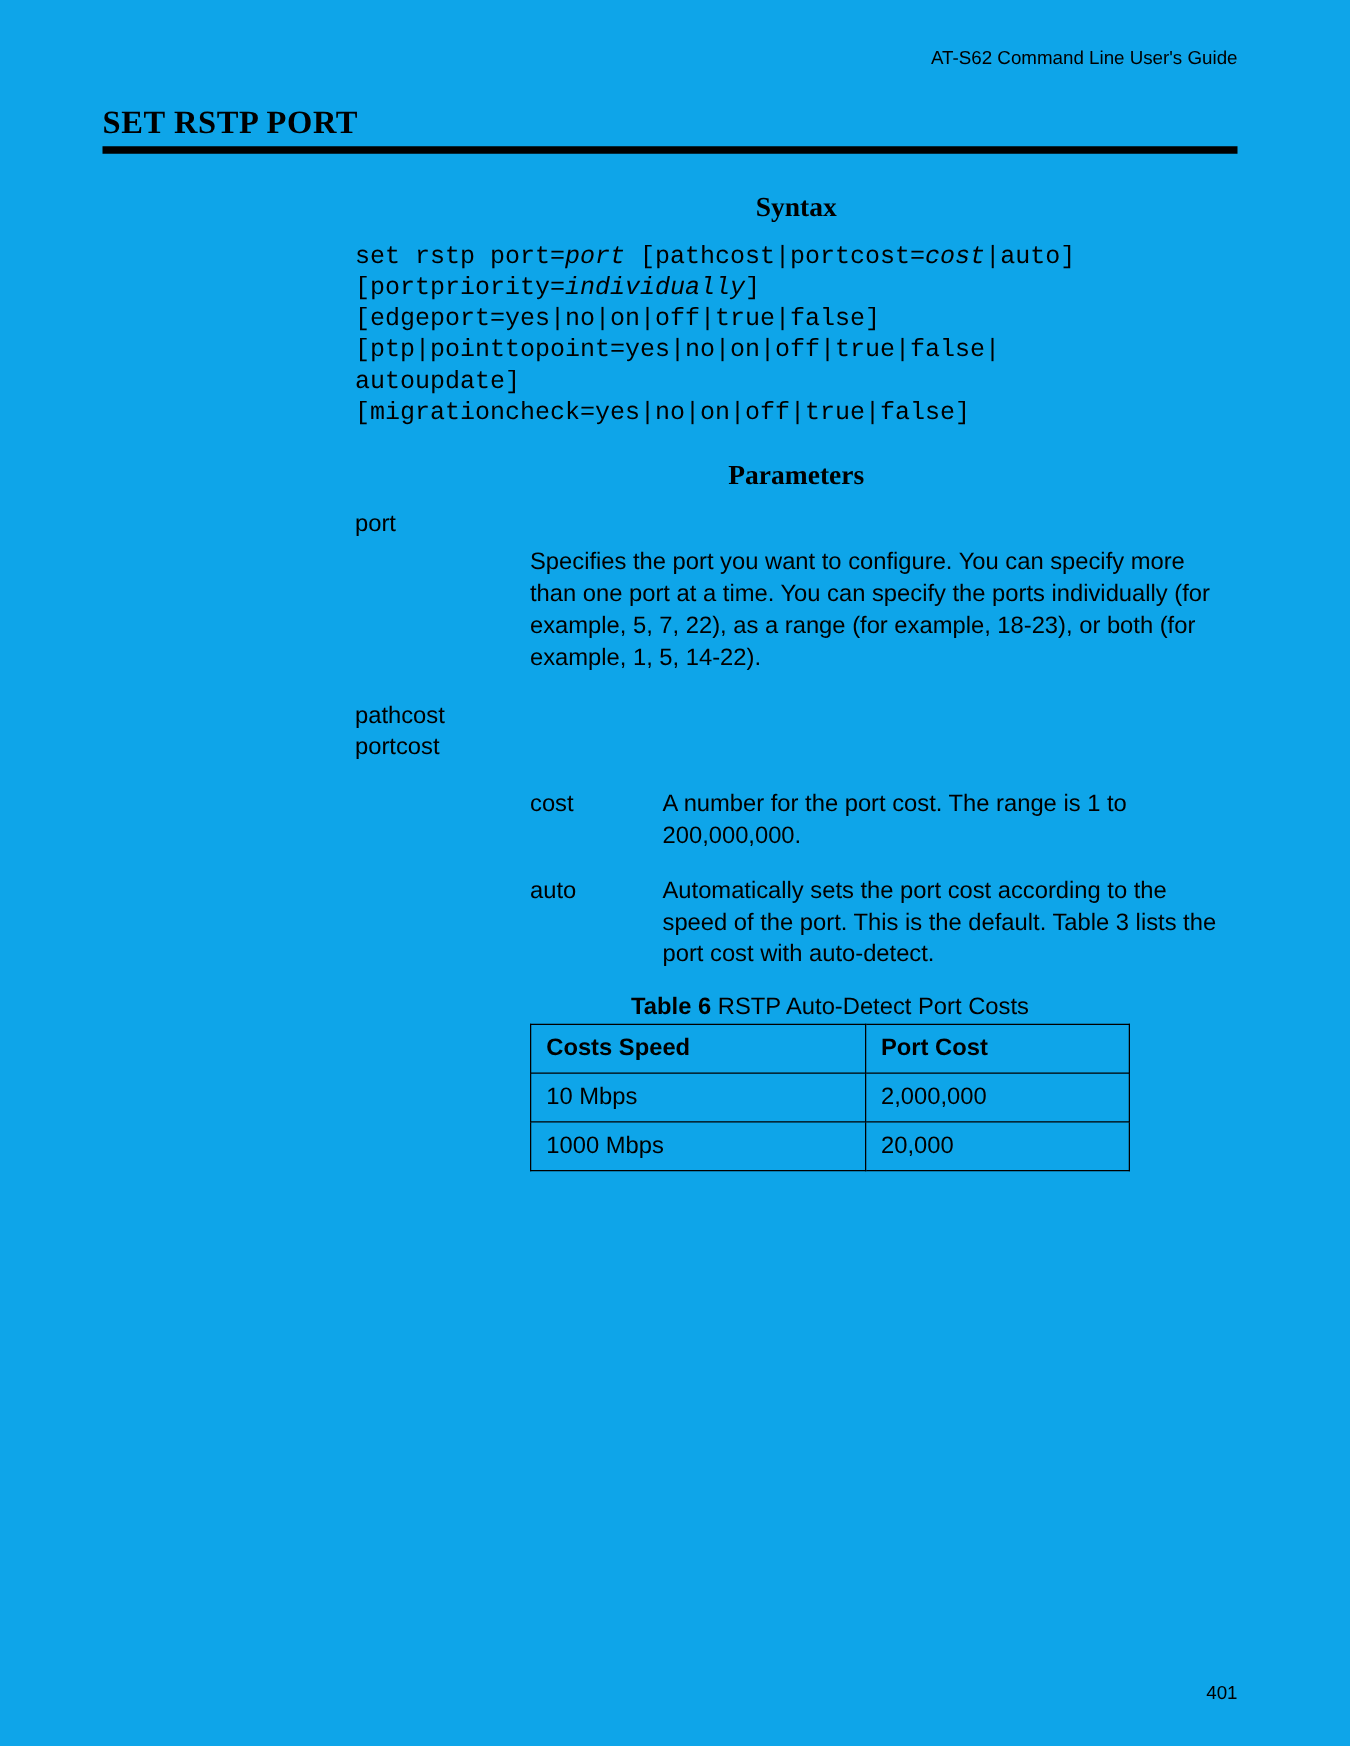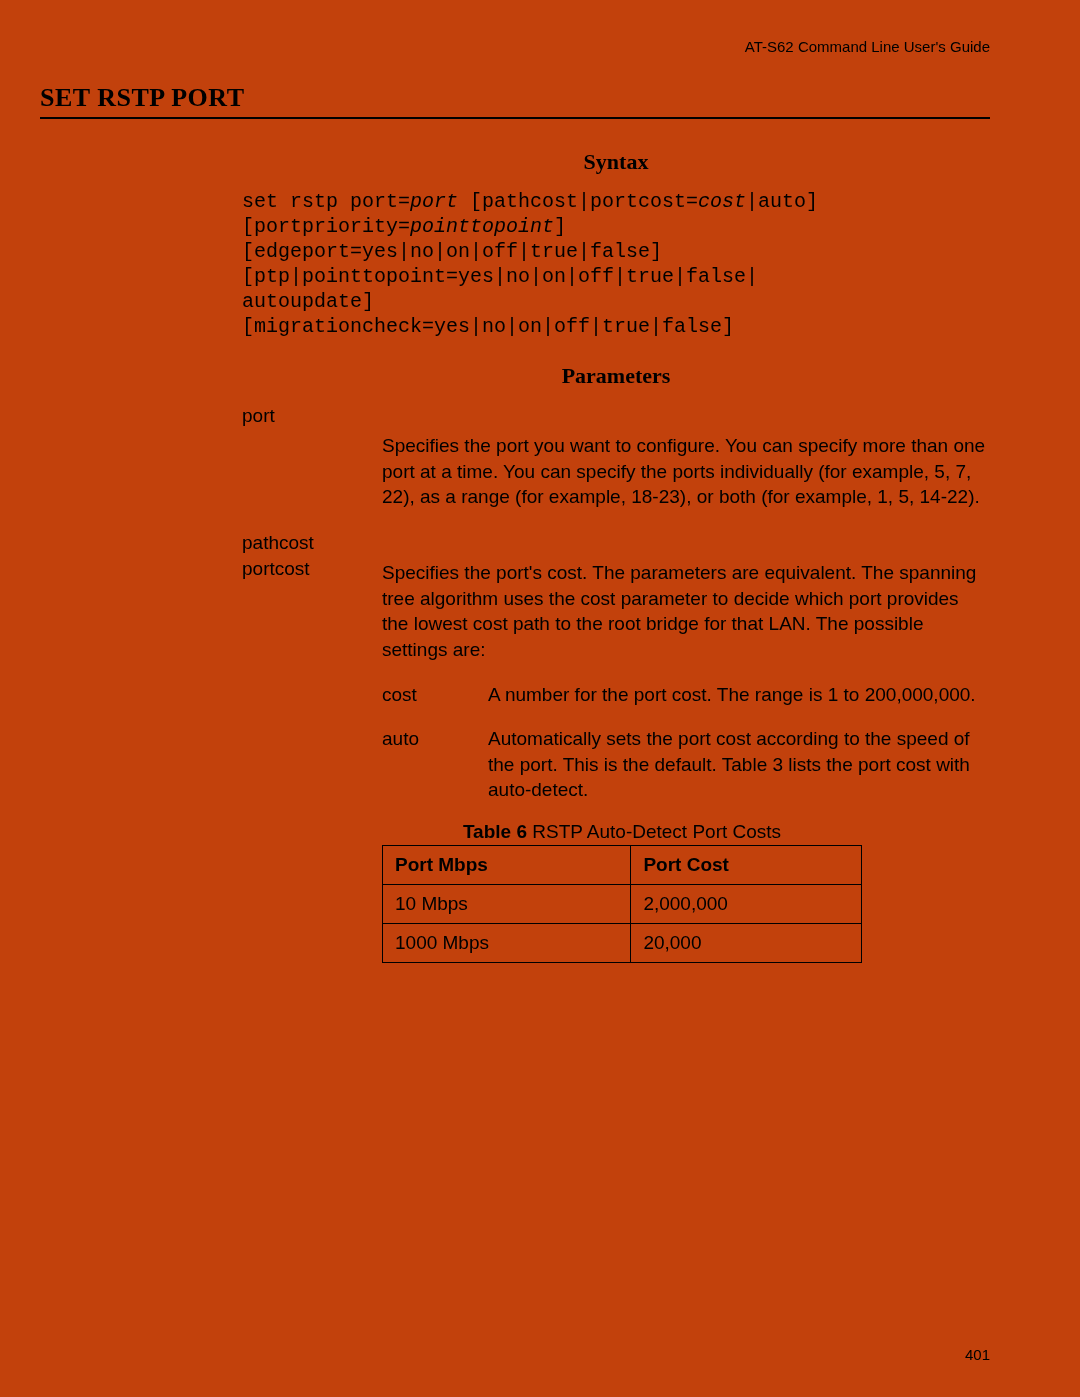--- a/index.html
+++ b/index.html
@@ -6,39 +6,39 @@
     margin: 0;
     padding: 0;
     background: #fff;
     font-family: "Times New Roman", Times, serif;
     color: #000;
   }
   .page {
     width: 1080px;
     height: 1397px;
     box-sizing: border-box;
-    padding: 38px 90px 40px 40px;
+    padding: 38px 90px 40px 82px;
     position: relative;
     margin: 0 auto;
-    background: #c2410c;
+    background: #0ea5e9;
   }
   .running-head {
     font-family: Arial, Helvetica, sans-serif;
     font-size: 15px;
     text-align: right;
     color: #000;
     margin-bottom: 28px;
   }
   .section-title {
     font-family: "Times New Roman", Times, serif;
     font-weight: bold;
     font-size: 26px;
     letter-spacing: 0.5px;
     padding-bottom: 4px;
-    border-bottom: 2px solid #000000;
+    border-bottom: 6px solid #000000;
     margin-bottom: 30px;
   }
   .content-col {
     margin-left: 202px; 
   }
   .subhead {
     font-family: "Times New Roman", Times, serif;
     font-weight: bold;
     font-size: 22px;
     margin: 0 0 14px 0;
@@ -128,60 +128,59 @@
 
   <div class="running-head">AT-S62 Command Line User's Guide</div>
 
   <div class="section-title">SET RSTP PORT</div>
 
   <div class="content-col">
 
     <div class="subhead">Syntax</div>
 
     <div class="codeblock" id="syntax-block"><span>set rstp port=</span><span class="var">port</span><span> [pathcost|portcost=</span><span class="var">cost</span><span>|auto]</span>
-<span>[portpriority=</span><span class="var">pointtopoint</span><span>]</span>
+<span>[portpriority=</span><span class="var">individually</span><span>]</span>
 <span>[edgeport=yes|no|on|off|true|false]</span>
 <span>[ptp|pointtopoint=yes|no|on|off|true|false|</span>
 <span>autoupdate]</span>
 <span>[migrationcheck=yes|no|on|off|true|false]</span></div>
 
     <div class="subhead">Parameters</div>
 
     <div class="param-row">
       <div class="param-term">port</div>
       <div class="param-desc">Specifies the port you want to configure. You can specify more than one port at a time. You can specify the ports individually (for example, 5, 7, 22), as a range (for example, 18-23), or both (for example, 1, 5, 14-22).</div>
     </div>
 
     <div class="param-row">
       <div class="param-term" id="param-term-cost">
           <div>pathcost</div>
           <div>portcost</div>
         </div>
-      <div class="param-desc">Specifies the port's cost. The parameters are equivalent. The spanning tree algorithm uses the cost parameter to decide which port provides the lowest cost path to the root bridge for that LAN. The possible settings are:</div>
     </div>
 
     <div class="sub-block">
       <div class="sub-row">
         <div class="sub-term">cost</div>
         <div class="sub-desc">A number for the port cost. The range is 1 to 200,000,000.</div>
       </div>
       <div class="sub-row">
         <div class="sub-term">auto</div>
         <div class="sub-desc">Automatically sets the port cost according to the speed of the port. This is the default. Table 3 lists the port cost with auto-detect.</div>
       </div>
     </div>
 
     <div class="table-caption" style="margin-left:140px; width:480px;">
       <span class="bold">Table 6</span><span>  RSTP Auto-Detect Port Costs</span>
     </div>
 
     <table class="cost-table">
       <thead>
         <tr>
-          <th>Port Mbps</th>
+          <th>Costs Speed</th>
           <th>Port Cost</th>
         </tr>
       </thead>
       <tbody>
         <tr>
           <td>10 Mbps</td>
           <td>2,000,000</td>
         </tr>
         <tr>
           <td>1000 Mbps</td>

